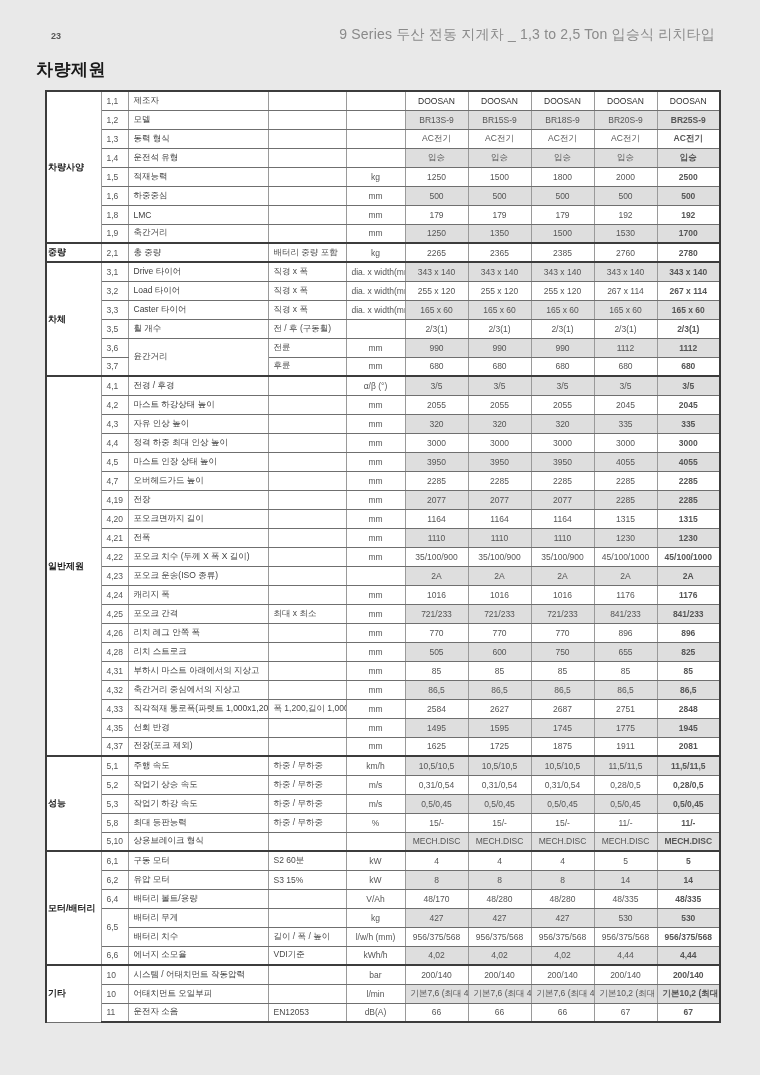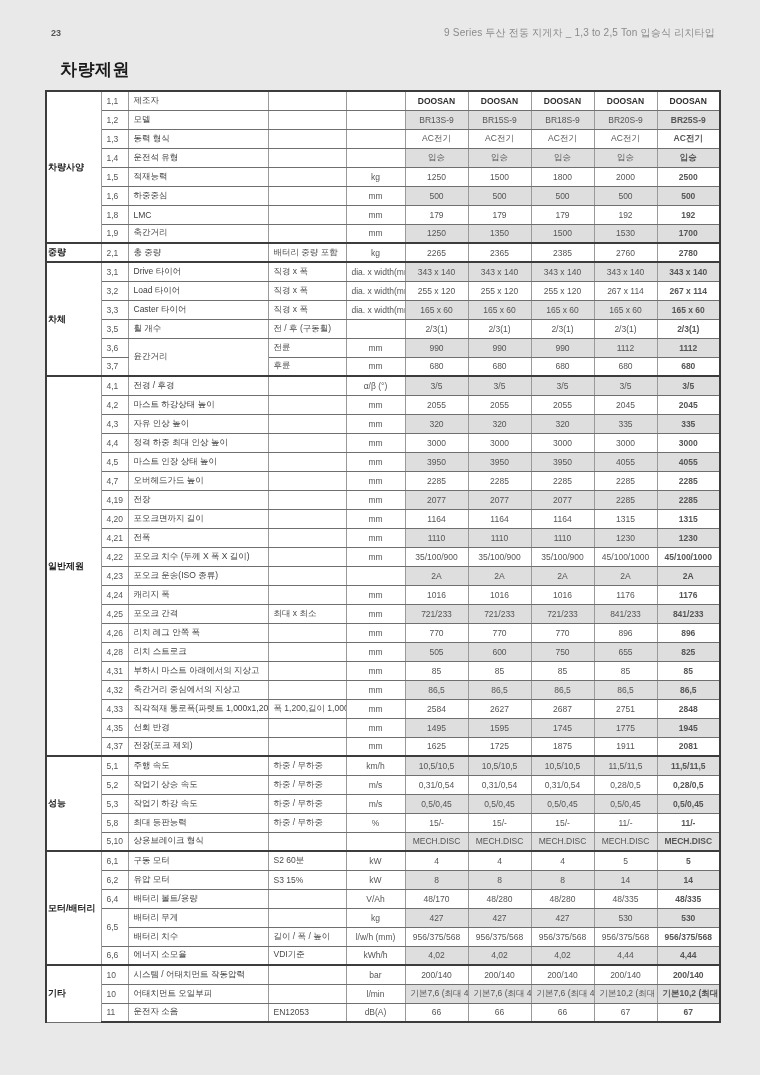--- a/index.html
+++ b/index.html
@@ -9,24 +9,24 @@
     font-family: "Liberation Sans", "DejaVu Sans", sans-serif;
     color: #3a3a3a;
   }
   .page { position: relative; width: 760px; height: 1075px; overflow: hidden; }
 
   .topbar {
     position: absolute; top: 26px; left: 51px; right: 45px;
     display: flex; justify-content: space-between; align-items: baseline;
   }
   .page-number { font-size: 9px; font-weight: bold; color: #555; }
-  .doc-header  { font-size: 10px; color: #8a8a8a; letter-spacing: 0.2px; }
+  .doc-header  { font-size: 14px; color: #8a8a8a; letter-spacing: 0.2px; }
 
   .section-title {
-    position: absolute; top: 58px; left: 60px;
+    position: absolute; top: 58px; left: 36px;
     font-size: 17px; font-weight: bold; color: #1a1a1a; letter-spacing: 0.5px;
   }
 
   table.spec {
     position: absolute; top: 90px; left: 45px;
     border-collapse: collapse;
     table-layout: fixed;
     width: 671px;
     font-size: 8.5px;
     color: #4a4a4a;
@@ -48,21 +48,21 @@
     font-size: 9px;
     border-left: 2px solid #3c3c3c;
     padding-left: 1px;
   }
   table.spec td.ref-cell   { text-align: left; color: #555; }
   table.spec td.label-cell { text-align: left;  color: #3d3d3d; }
   table.spec td.spec-cell  { text-align: left;  color: #4a4a4a; }
   table.spec td.unit-cell  { text-align: center; color: #555; }
   table.spec td.value-cell { text-align: center; color: #555; }
   table.spec td.value-cell.shaded { background: #dedede; }
-  table.spec td.value-cell.boldv  { font-weight: bold; color: #2d2d2d; }
+  table.spec td.value-cell.boldv  { font-weight: normal; color: #2d2d2d; }
   table.spec tr.section-start td { border-top: 2px solid #3c3c3c; }
   table.spec tr:first-child td   { border-top: 2px solid #3c3c3c; }
   table.spec tr.last-row td      { border-bottom: 2px solid #3c3c3c; }
   table.spec td:last-child       { border-right: 2px solid #3c3c3c; font-weight: bold; }
 </style>
 </head>
 <body>
 
 <div class="page">
   <div class="topbar">

